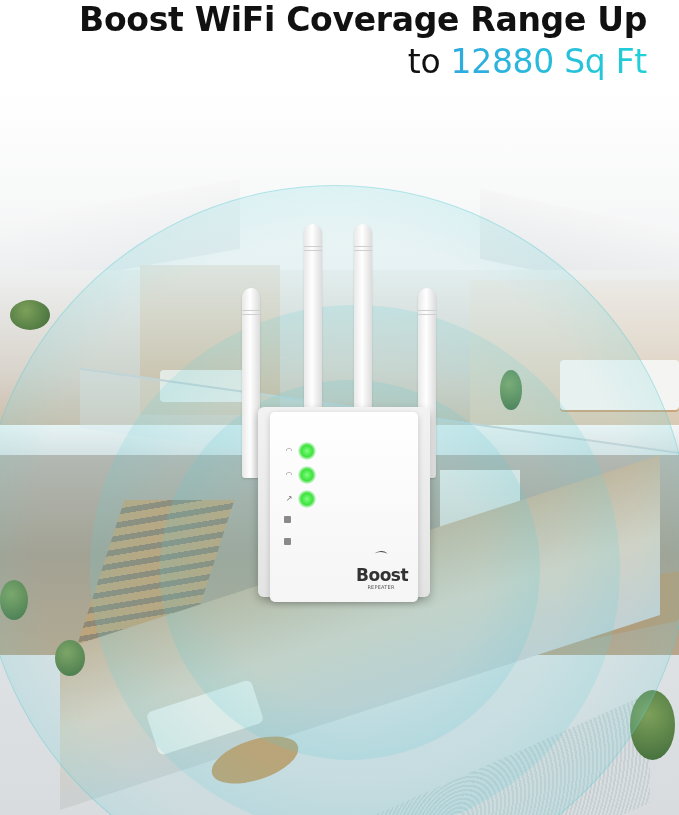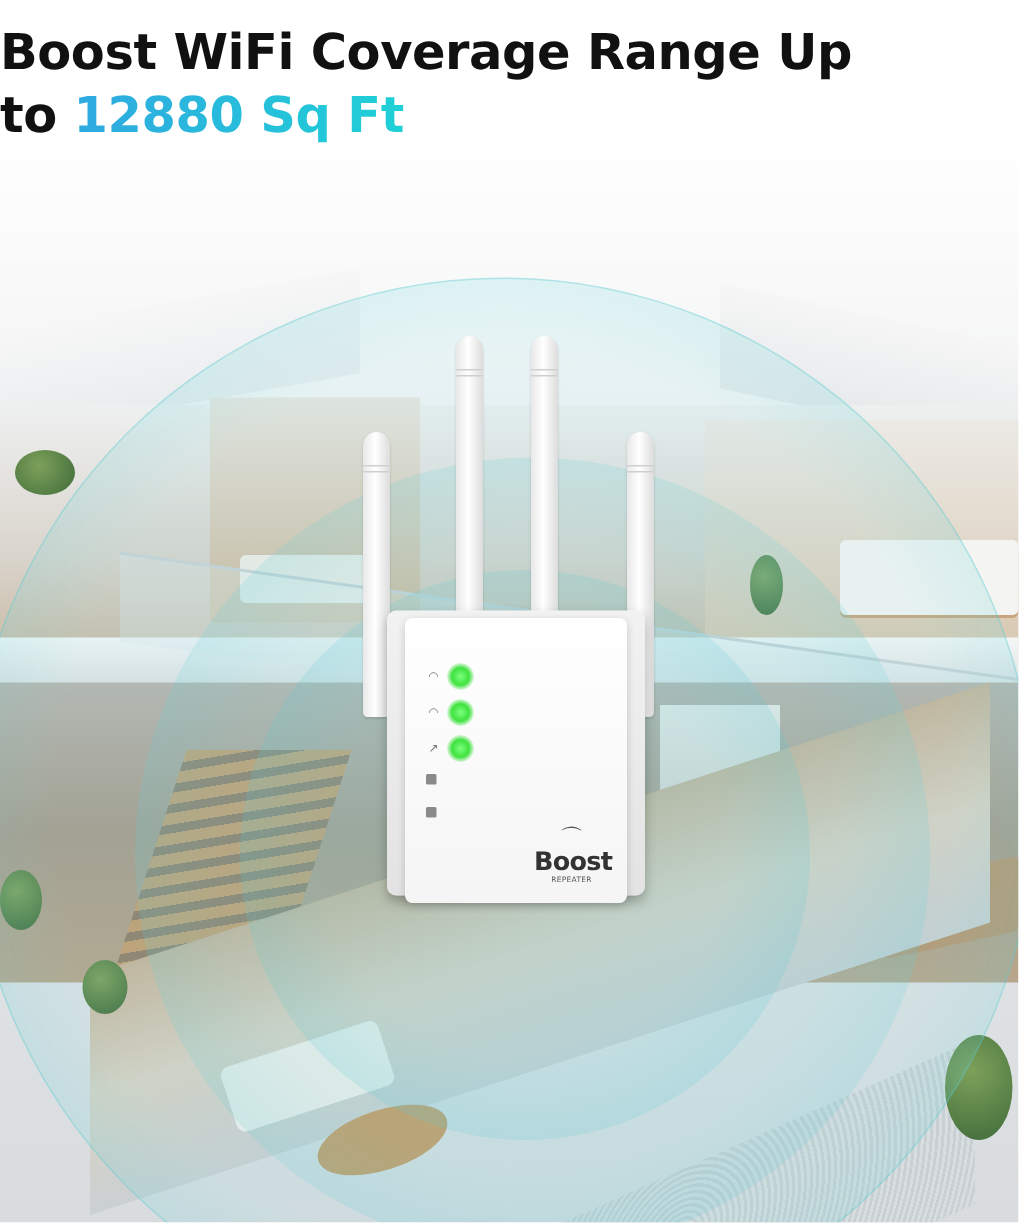--- a/index.html
+++ b/index.html
@@ -1,30 +1,30 @@
 <!DOCTYPE html>
 <html><head>
   <meta charset="utf-8">
   <style>
     * { box-sizing: border-box; margin: 0; padding: 0; }
     html, body { width: 679px; height: 815px; overflow: hidden; background: #ffffff; }
     body { position: relative; font-family: "DejaVu Sans", "Liberation Sans", sans-serif; }
 
     .headline {
       position: absolute; left: 0; top: 0; width: 647px; height: 90px;
-      text-align: left; z-index: 10; margin-top: 15px;
+      text-align: right; z-index: 10;
     }
     .headline .line1 {
       position: absolute; left: 0; width: 100%; top: 0px;
       font-size: 33px; font-weight: bold; color: #111111; letter-spacing: -0.3px;
       line-height: 40px;
     }
     .headline .line2 {
       position: absolute; left: 0; width: 100%; top: 42px;
-      font-size: 33px; font-weight: bold; line-height: 40px; letter-spacing: -0.3px;
+      font-size: 33px; font-weight: normal; line-height: 40px; letter-spacing: -0.3px;
     }
     .headline .line2 .prefix { color: #111111; }
     .headline .line2 .accent {
       color: #27c1dd;
       background: linear-gradient(90deg, #2fa9e0 0%, #1fd0d6 100%);
       -webkit-background-clip: text; background-clip: text; -webkit-text-fill-color: transparent;
     }
 
     
     .scene { position: absolute; left: 0; top: 90px; width: 679px; height: 725px; overflow: hidden;

